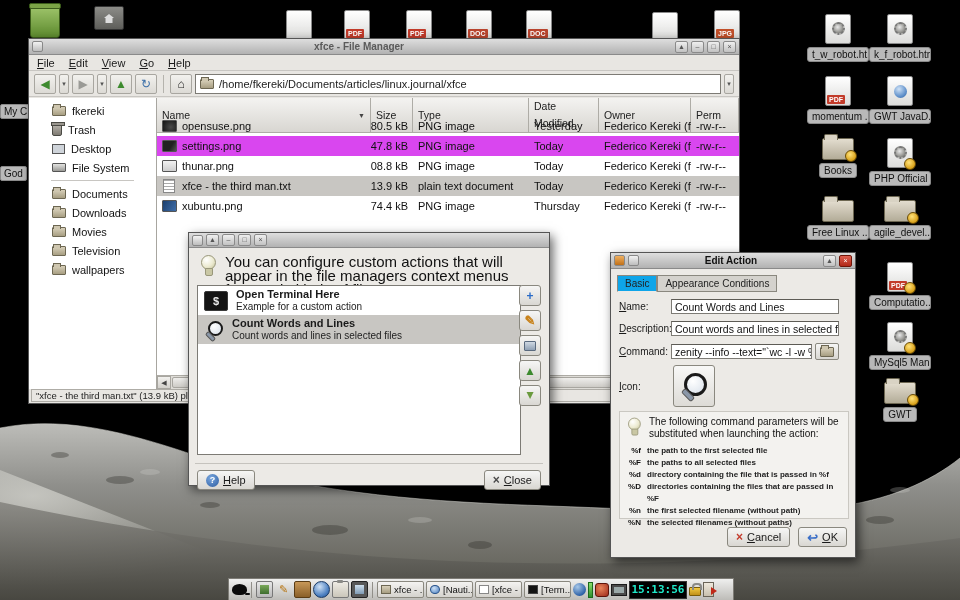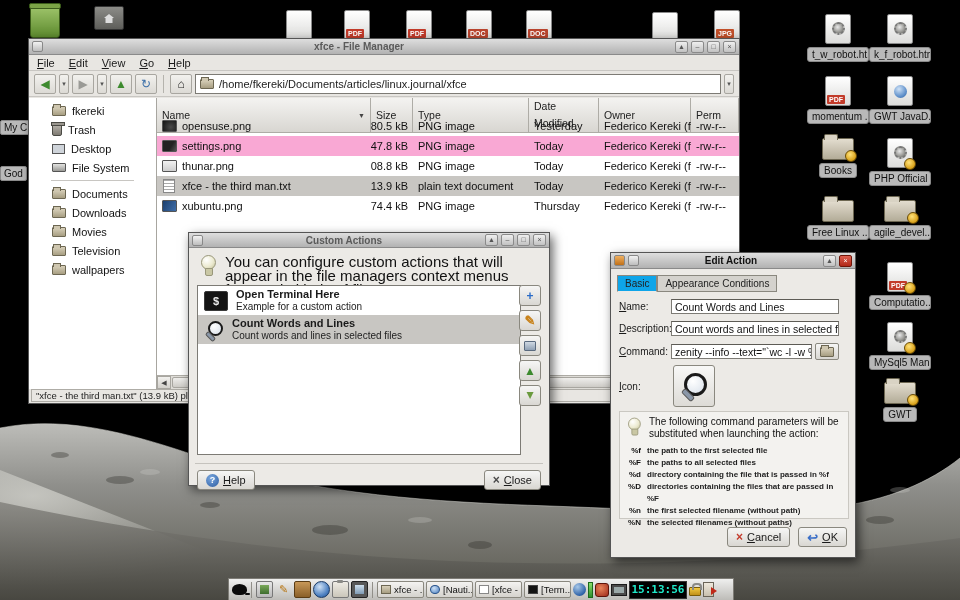--- a/index.html
+++ b/index.html
@@ -82,21 +82,21 @@
   .fm-body{position:absolute;left:0;top:59px;right:0;bottom:14px;display:flex;}
   .sidepane{width:128px;background:#fff;border-right:1px solid #a8a6a0;padding:3px 16px;overflow:hidden;}
   .sideitem{display:flex;align-items:center;gap:6px;height:19px;padding:0 7px;font-size:11px;color:#111;}
   .sidesep{height:1px;background:#c8c6c2;margin:3px 6px;}
   .listpane{flex:1;display:flex;flex-direction:column;background:#fff;overflow:hidden;}
   .lheader{display:grid;grid-template-columns:214px 42px 116px 70px 92px 1fr;height:18px;}
   .hcell{background:linear-gradient(#f4f3f1,#d8d6d1);border-right:1px solid #aeaca6;border-bottom:1px solid #aeaca6;
         font-size:10.5px;padding:0 5px;line-height:17px;display:flex;align-items:center;color:#222;}
   .hcell .spring{flex:1;}
   .lrow{display:grid;grid-template-columns:214px 42px 116px 70px 92px 1fr;height:20px;font-size:11px;}
-  .lrow.alt{background:#f9a8d4;} .lrow.sel{background:#c8c6c2;}
+  .lrow.alt{background:#d946ef;} .lrow.sel{background:#c8c6c2;}
   .cell{display:flex;align-items:center;padding:0 5px;overflow:hidden;white-space:nowrap;color:#111;}
   .cell.num{justify-content:flex-end;}
   .thumb{width:15px;height:12px;border:1px solid #555;border-radius:1px;margin-right:5px;flex:none;}
   .thumb.dk{background:radial-gradient(circle at 60% 60%,#4a4a4a,#111);}
   .thumb.dk2{background:linear-gradient(120deg,#222 60%,#555);}
   .thumb.lt{background:linear-gradient(#f2f2f2,#cfcfcf);}
   .thumb.bl{background:linear-gradient(120deg,#1c3f6e,#3f6ea8);}
   .txtdoc{width:12px;height:14px;background:#fff;border:1px solid #888;margin:0 7px 0 1px;flex:none;
         background-image:linear-gradient(#aaa 1px,transparent 1px);background-size:100% 3px;background-position:0 3px;}
   .hscroll{height:14px;display:flex;align-items:center;background:#dedcd7;border-top:1px solid #aeaca6;}
@@ -298,21 +298,21 @@
     </div>
   <div class="dicon" style="left:634px;top:12px;">
       <div class="glyph page"></div>
     </div>
   <div class="dicon" style="left:696px;top:10px;">
       <div class="glyph page">
         <span class="badge jpg">JPG</span>
       </div>
     </div>
 
-  <div class="lefttag" style="left:0;top:104px;margin-top:16px;">My C</div>
+  <div class="lefttag" style="left:0;top:104px;">My C</div>
   <div class="lefttag" style="left:0;top:166px;">God</div>
 
   <div class="dicon" style="left:807px;top:14px;">
     <div class="glyph page">
         <span class="gear"></span>
       </div>
     <span class="dlabel">t_w_robot.ht...</span></div>
   <div class="dicon" style="left:869px;top:14px;">
     <div class="glyph page">
         <span class="gear"></span>
@@ -531,21 +531,20 @@
           <span class="harrow">▶</span>
         </div>
       </div>
     </div>
     <div class="statusbar">"xfce - the third man.txt" (13.9 kB) plain text</div>
   </div>
 
   <div class="win ca">
     <div class="tbar" style="height:15px;">
       <span class="wico"></span>
-      <span class="title">Custom Actions</span>
       <span class="wbtn">▲</span>
       <span class="wbtn">–</span>
       <span class="wbtn">□</span>
       <span class="wbtn">×</span>
     </div>
     <div class="ca-intro">
       <span class="bulb"></span>
       <span style="max-width:300px;">You can configure custom actions that will appear in the file managers context menus for certain kinds of files.</span>
     </div>
     <div class="ca-main">

